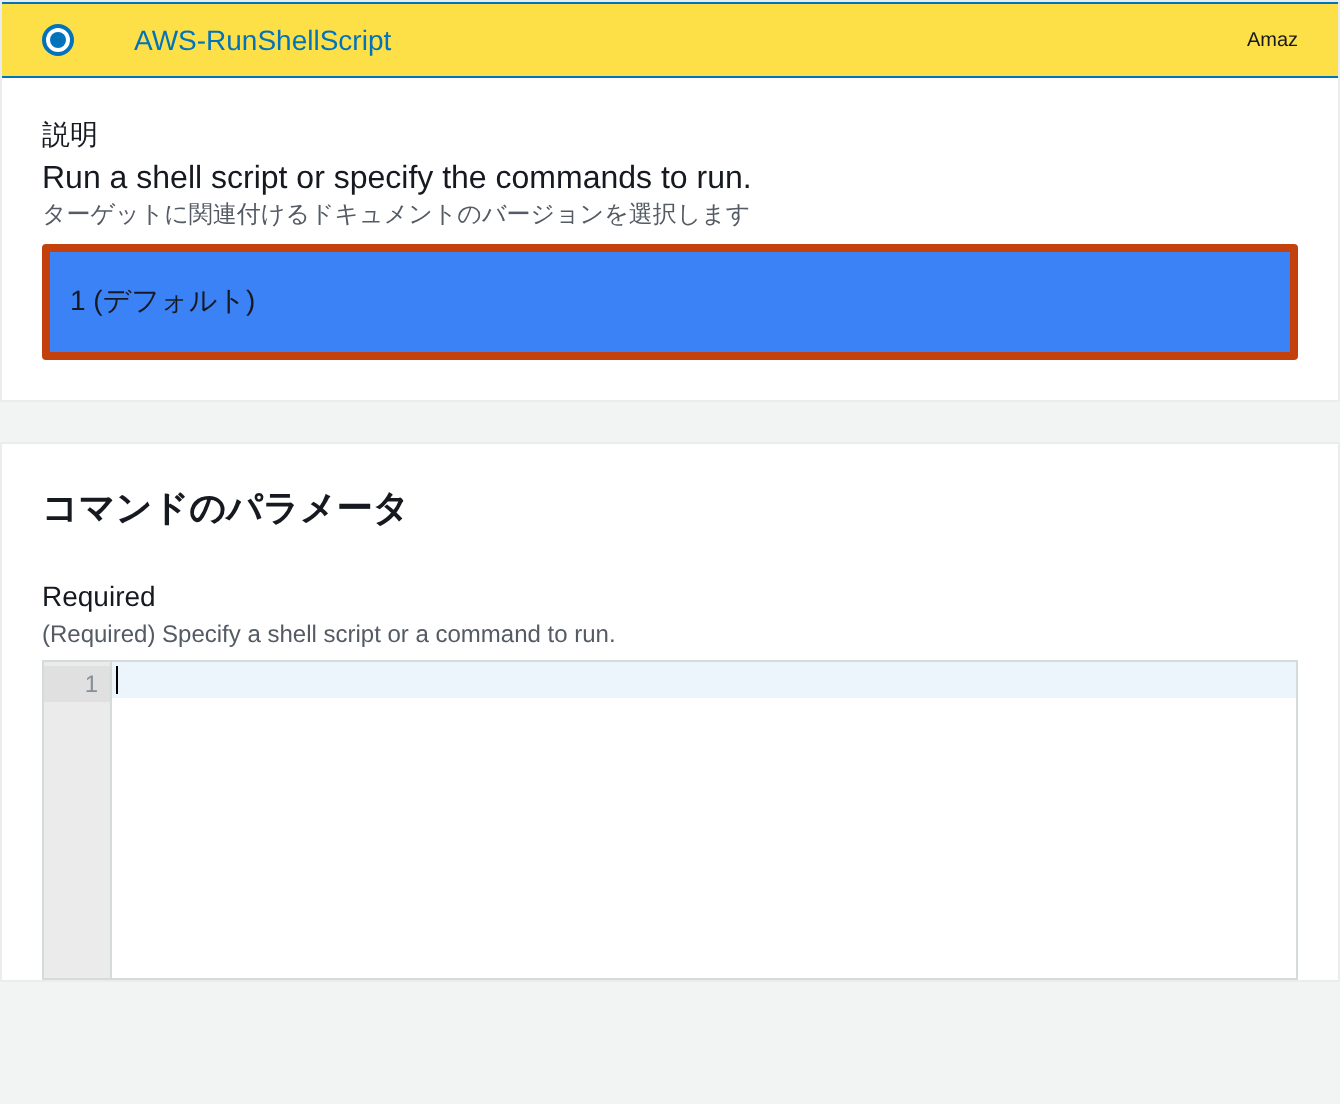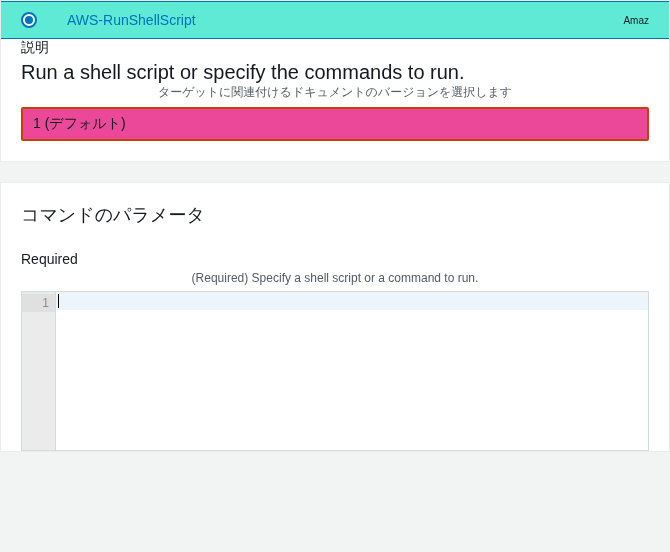--- a/index.html
+++ b/index.html
@@ -20,21 +20,21 @@
       margin: 0;
     }
     .panel-top {
       padding: 0 0 20px 0;
       margin-bottom: 20px;
     }
     .panel-params {
       padding: 20px 20px 0 20px;
     }
     .doc-row {
-      background: #5eead4;
+      background: #fde047;
       border-top: 1px solid #0073bb;
       border-bottom: 1px solid #0073bb;
       padding: 10px 20px;
       display: flex;
       align-items: center;
     }
     .doc-row .radio-wrap {
       margin-right: 30px;
       display: flex;
       align-items: center;
@@ -65,44 +65,44 @@
       font-size: 10px;
       margin-left: auto;
     }
     .section-content {
       padding: 0 20px;
     }
     .field-label {
       color: #16191f;
       font-size: 14px;
       margin-bottom: 4px;
+      margin-top: 20px;
     }
     .field-desc {
       color: #545b64;
       font-size: 12px;
       margin-bottom: 6px;
-      text-align: center;
     }
     .desc-text {
       color: #16191f;
-      font-size: 20px;
+      font-size: 16px;
     }
     .select-box {
-      border: 2px solid #c2410c;
+      border: 4px solid #c2410c;
       border-radius: 2px;
-      padding: 6px 10px;
+      padding: 16px 10px;
       font-size: 14px;
       color: #16191f;
-      background: #ec4899;
+      background: #3b82f6;
       cursor: pointer;
       width: 100%;
     }
     .params-heading {
       font-size: 18px;
-      font-weight: 400;
+      font-weight: 700;
       color: #16191f;
       margin-bottom: 24px;
     }
     .editor-container {
       border: 1px solid #d5dbdb;
       display: flex;
       height: 160px;
       margin-top: 6px;
     }
     .gutter {

